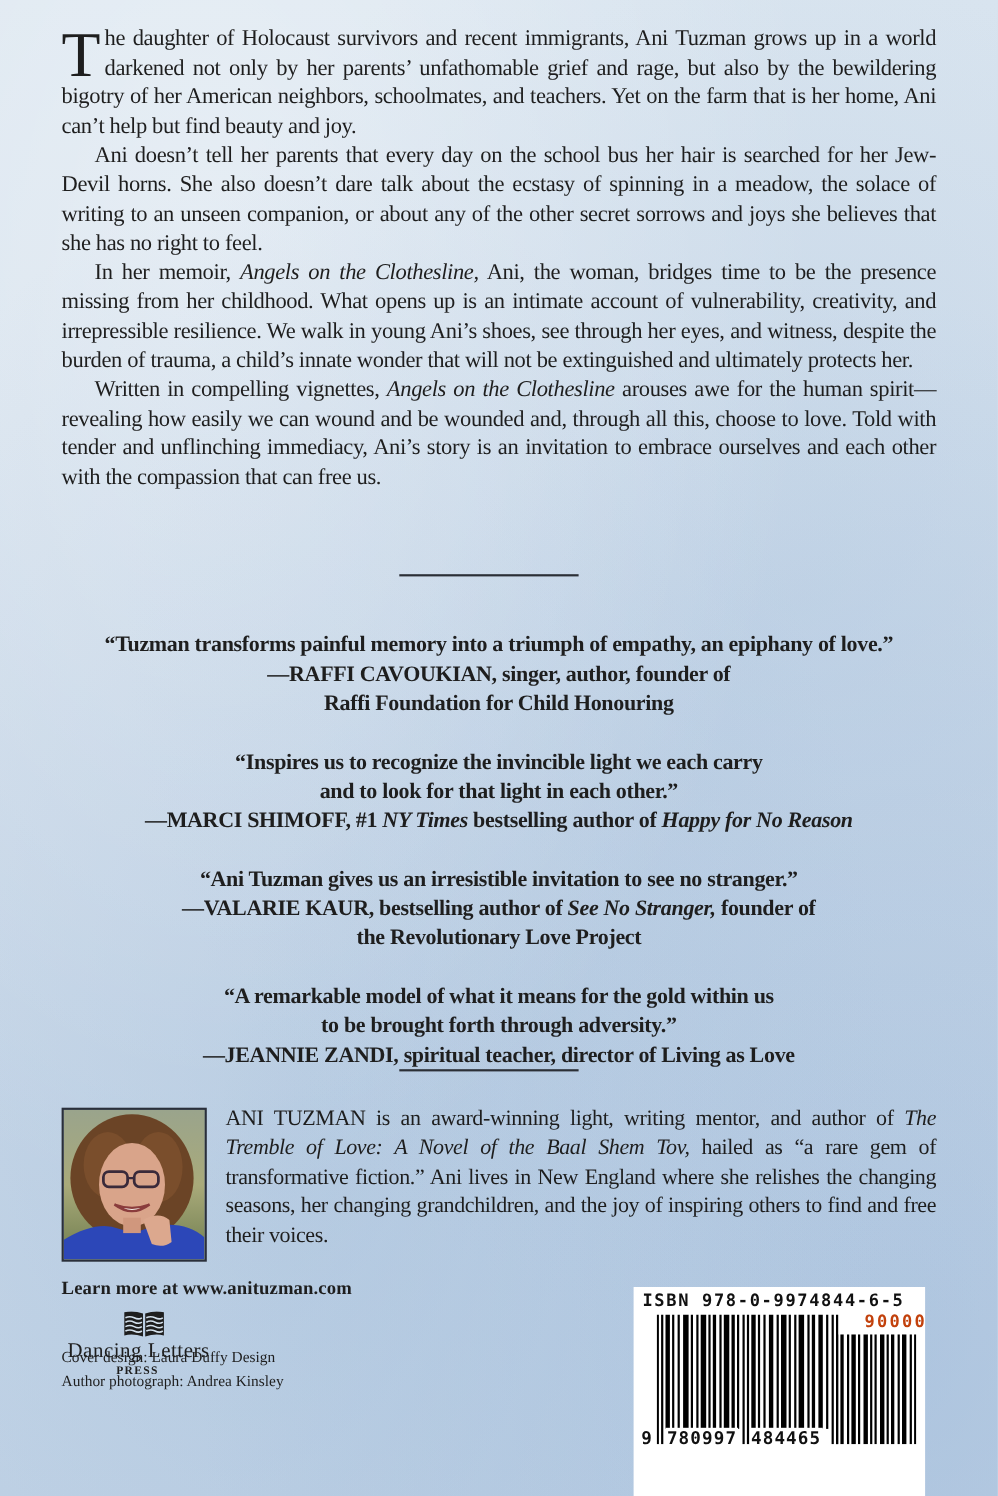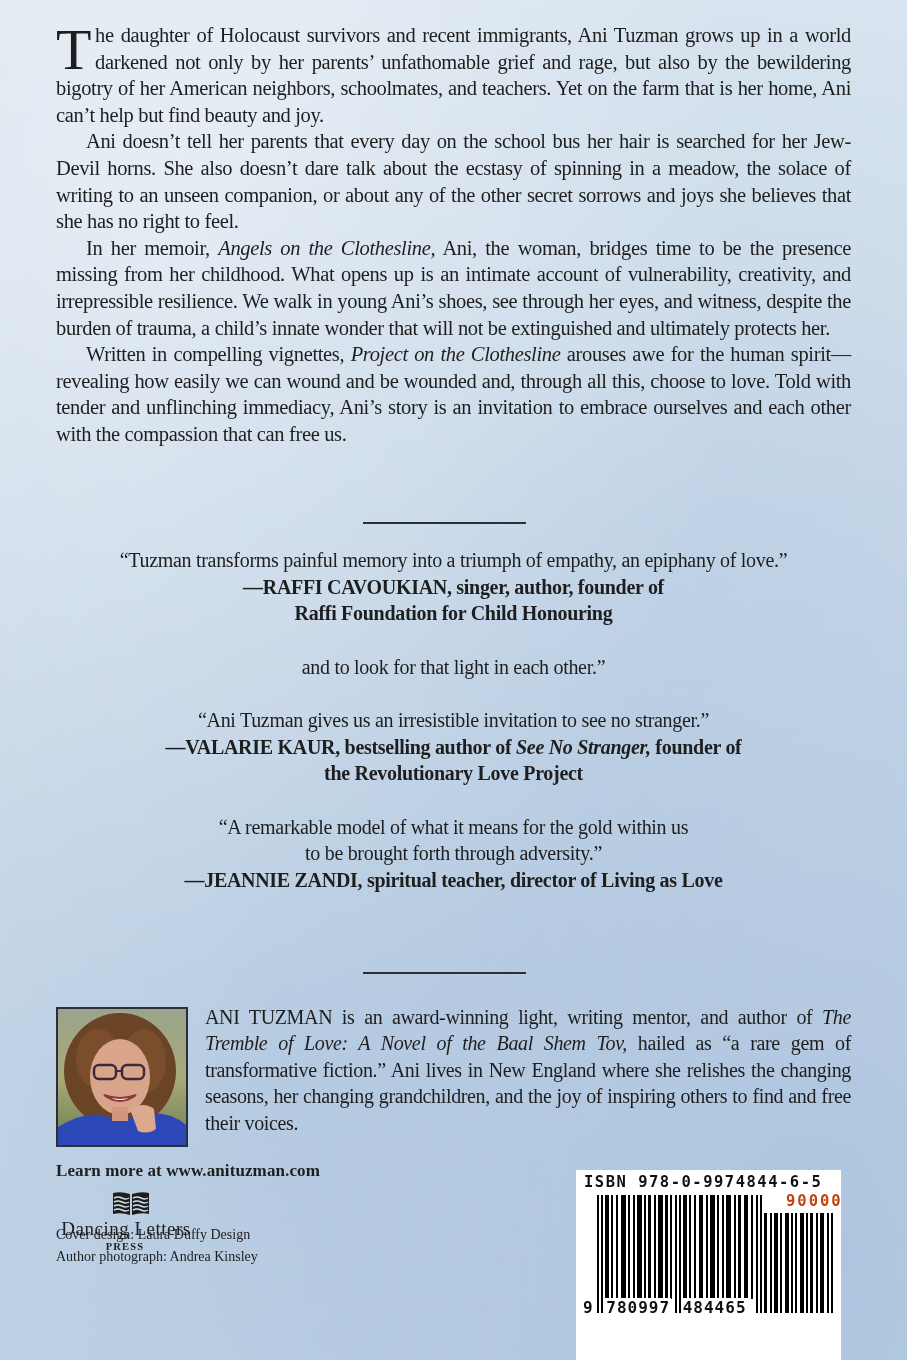--- a/index.html
+++ b/index.html
@@ -105,34 +105,36 @@
     <p class="first">
       <span class="dropcap">T</span><span>he daughter of Holocaust survivors and recent immigrants, Ani Tuzman grows up in a world darkened not only by her parents’ unfathomable grief and rage, but also by the bewildering bigotry of her American neighbors, schoolmates, and teachers. Yet on the farm that is her home, Ani can’t help but find beauty and joy.</span>
     </p>
     <p>
       <span>Ani doesn’t tell her parents that every day on the school bus her hair is searched for her Jew-Devil horns. She also doesn’t dare talk about the ecstasy of spinning in a meadow, the solace of writing to an unseen companion, or about any of the other secret sorrows and joys she believes that she has no right to feel.</span>
     </p>
     <p>
       <span>In her memoir, </span><i>Angels on the Clothesline,</i><span> Ani, the woman, bridges time to be the pres­ence missing from her childhood. What opens up is an intimate account of vulnerability, creativity, and irrepressible resilience. We walk in young Ani’s shoes, see through her eyes, and witness, despite the burden of trauma, a child’s innate wonder that will not be extin­guished and ultimately protects her.</span>
     </p>
     <p>
-      <span>Written in compelling vignettes, </span><i>Project on the Clothesline</i><span> arouses awe for the human spirit—revealing how easily we can wound and be wounded and, through all this, choose to love. Told with tender and unflinching immediacy, Ani’s story is an invitation to embrace ourselves and each other with the compassion that can free us.</span>
+      <span>Written in compelling vignettes, </span><i>Angels on the Clothesline</i><span> arouses awe for the human spirit—revealing how easily we can wound and be wounded and, through all this, choose to love. Told with tender and unflinching immediacy, Ani’s story is an invitation to embrace ourselves and each other with the compassion that can free us.</span>
     </p>
   </div>
 
   <div class="rule" style="top:522px;"></div>
 
-  <div class="quotes" style="top:547px;">
+  <div class="quotes" style="top:573px;font-weight:bold;">
     <div class="quote">
       <span class="line">“Tuzman transforms painful memory into a triumph of empathy, an epiphany of love.”</span>
       <span class="line"><b>—RAFFI CAVOUKIAN,</b><b> singer, author, founder of</b></span>
       <span class="line"><b>Raffi Foundation for Child Honouring</b></span>
     </div>
     <div class="quote">
+      <span class="line">“Inspires us to recognize the invincible light we each carry</span>
       <span class="line">and to look for that light in each other.”</span>
+      <span class="line"><b>—MARCI SHIMOFF,</b><b> #1 </b><b><i>NY Times</i></b><b> bestselling author of </b><b><i>Happy for No Reason</i></b></span>
     </div>
     <div class="quote">
       <span class="line">“Ani Tuzman gives us an irresistible invitation to see no stranger.”</span>
       <span class="line"><b>—VALARIE KAUR,</b><b> bestselling author of </b><b><i>See No Stranger,</i></b><b> founder of</b></span>
       <span class="line"><b>the Revolutionary Love Project</b></span>
     </div>
     <div class="quote">
       <span class="line">“A remarkable model of what it means for the gold within us</span>
       <span class="line">to be brought forth through adversity.”</span>
       <span class="line"><b>—JEANNIE ZANDI,</b><b> spiritual teacher, director of Living as Love</b></span>

